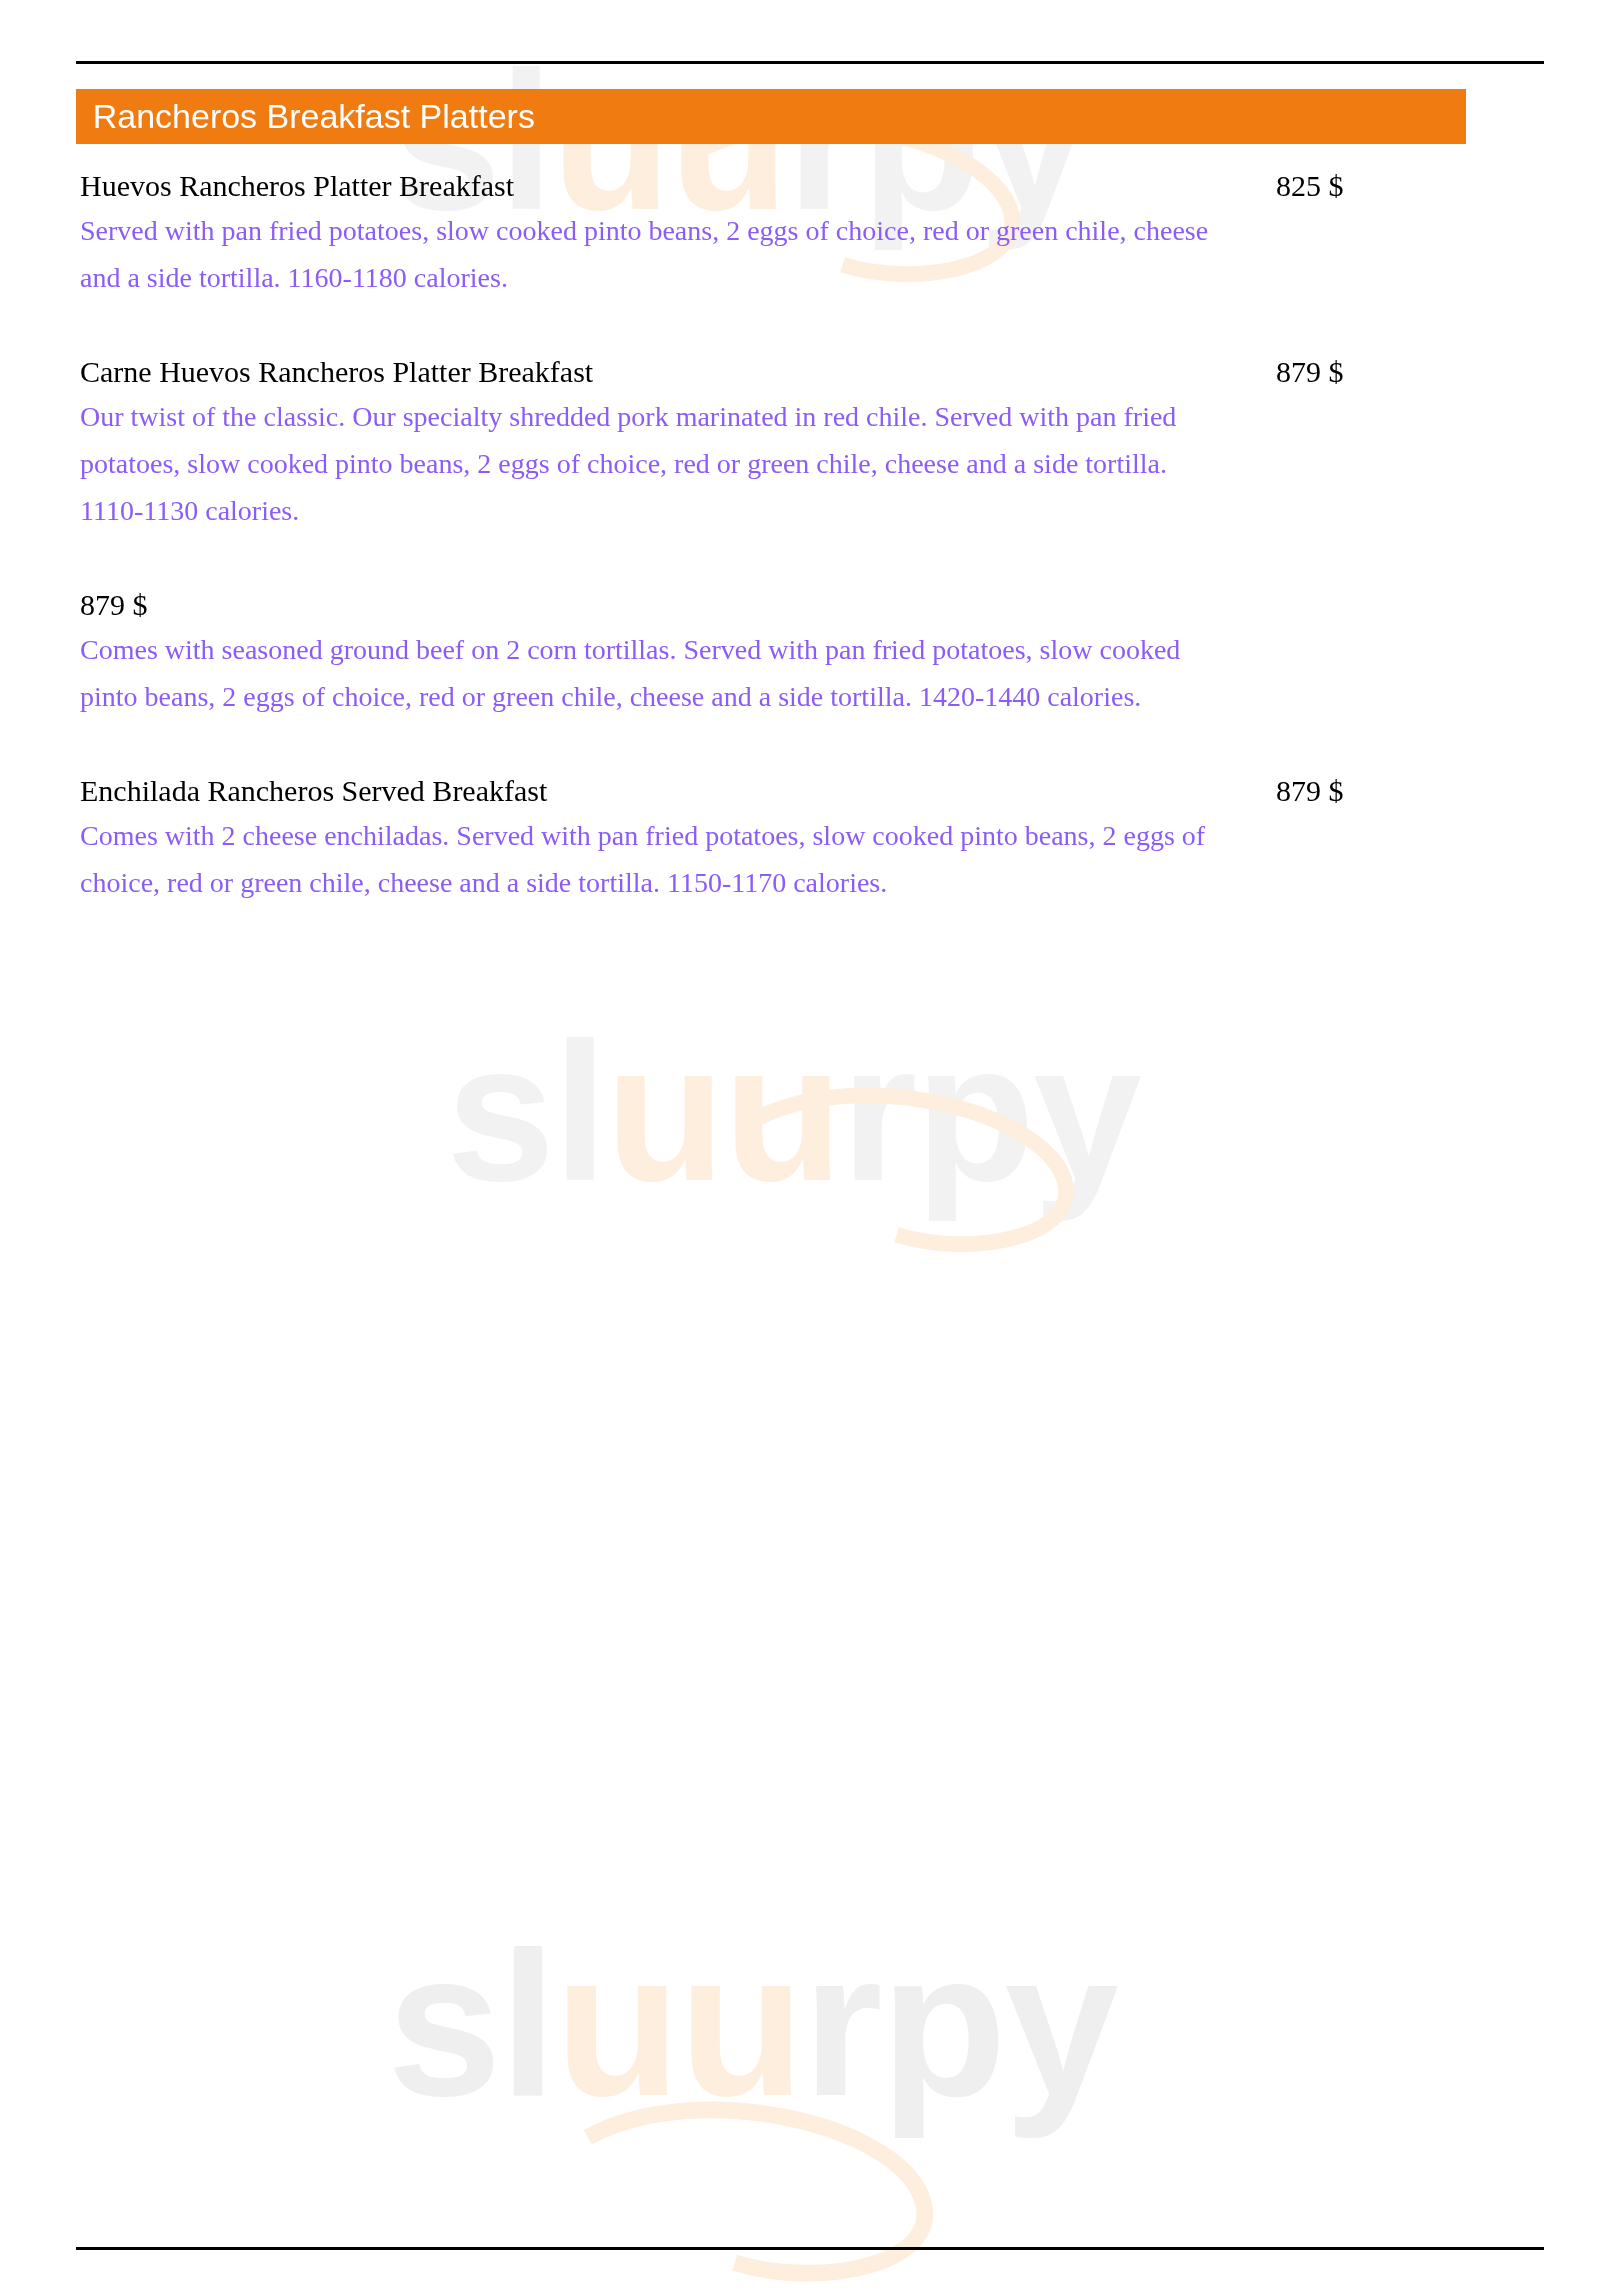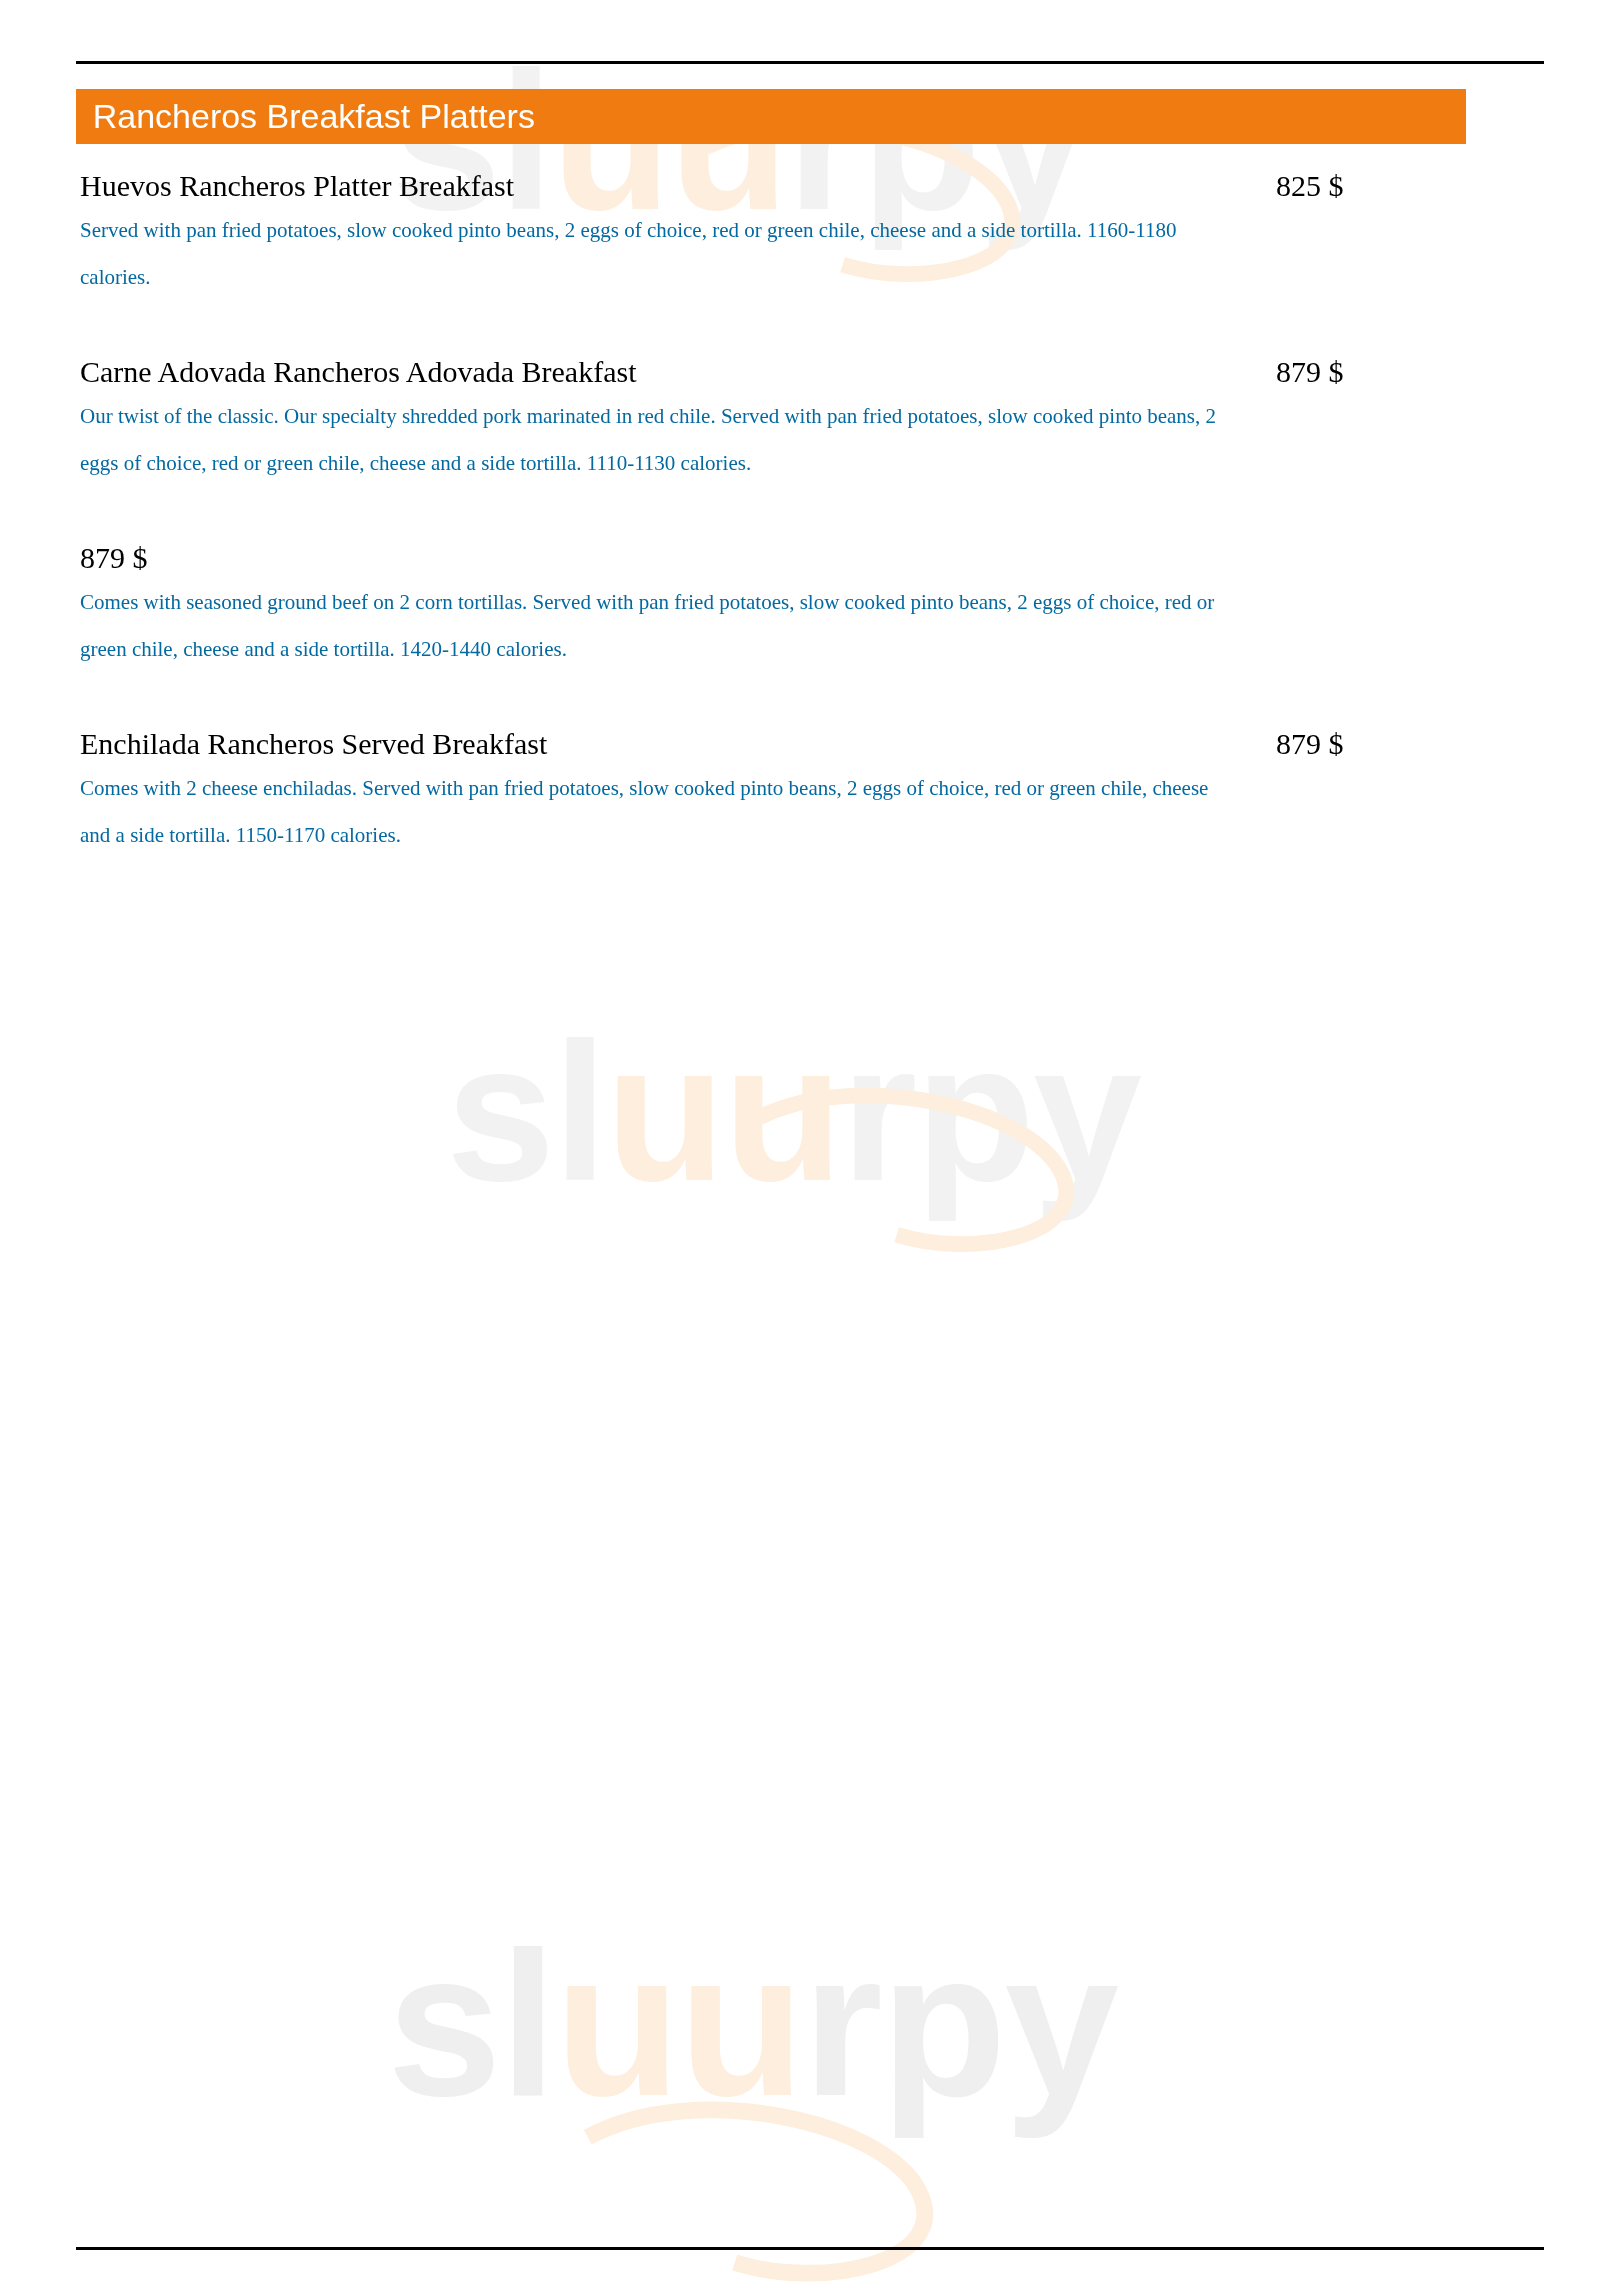--- a/index.html
+++ b/index.html
@@ -116,23 +116,23 @@
   }
   .item-price {
     font-size: 30px;
     line-height: 47px;
     color: #000000;
     white-space: nowrap;
     text-align: left;
     min-width: 108px;
   }
   .item-desc {
-    font-size: 21px;
+    font-size: 28px;
     line-height: 47px;
-    color: #0369a1;
+    color: #8b5cf6;
     width: 1152px;
     margin-top: -2px;
   }
 </style>
 </head>
 <body>
 
 <div class="wm wm-top">
   <span>sl</span><span class="o1">uu</span><span>rpy</span>
 </div>
@@ -166,21 +166,21 @@
   <div class="menu-item">
     <div class="item-head">
       <div class="item-name">Huevos Rancheros Platter Breakfast</div>
       <div class="item-price">825 $</div>
     </div>
     <div class="item-desc">Served with pan fried potatoes, slow cooked pinto beans, 2 eggs of choice, red or green chile, cheese and a side tortilla. 1160-1180 calories.</div>
   </div>
 
   <div class="menu-item">
     <div class="item-head">
-      <div class="item-name">Carne Adovada Rancheros Adovada Breakfast</div>
+      <div class="item-name">Carne Huevos Rancheros Platter Breakfast</div>
       <div class="item-price">879 $</div>
     </div>
     <div class="item-desc">Our twist of the classic. Our specialty shredded pork marinated in red chile. Served with pan fried potatoes, slow cooked pinto beans, 2 eggs of choice, red or green chile, cheese and a side tortilla. 1110-1130 calories.</div>
   </div>
 
   <div class="menu-item">
     <div class="item-head">
       <div class="item-price">879 $</div>
     </div>
     <div class="item-desc">Comes with seasoned ground beef on 2 corn tortillas. Served with pan fried potatoes, slow cooked pinto beans, 2 eggs of choice, red or green chile, cheese and a side tortilla. 1420-1440 calories.</div>

